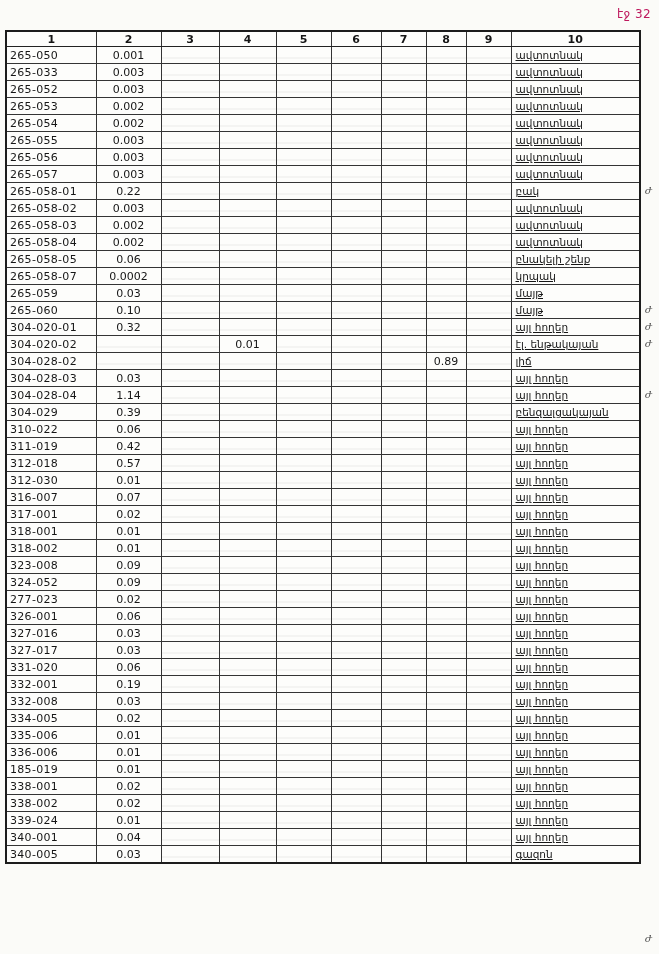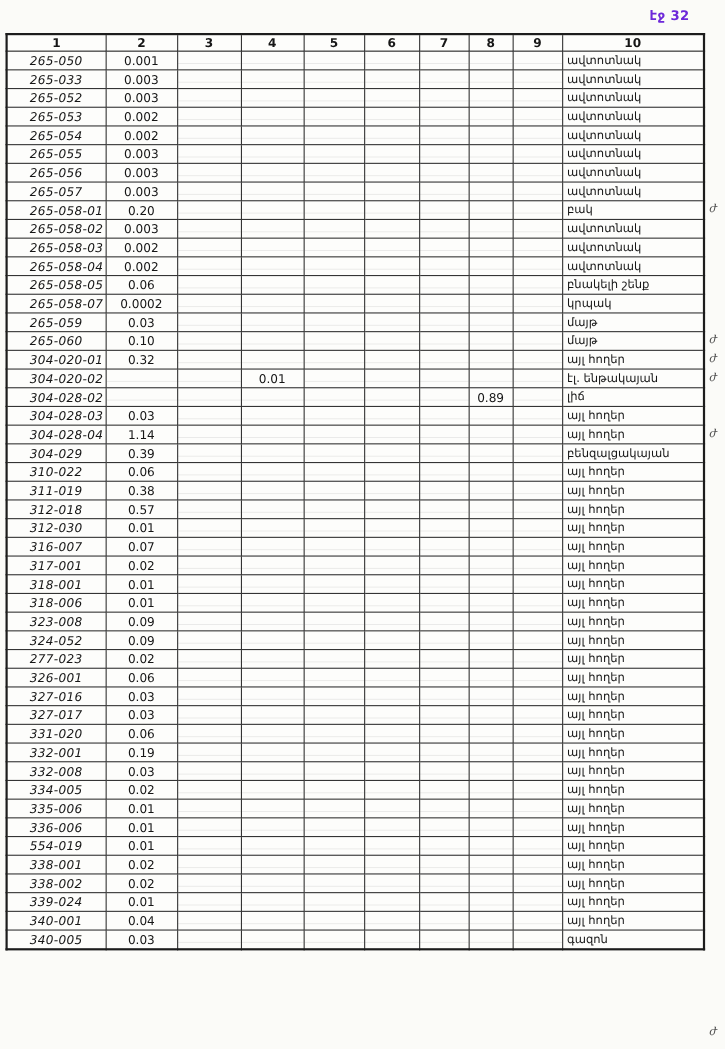--- a/index.html
+++ b/index.html
@@ -5,45 +5,45 @@
   html,body{margin:0;padding:0;}
   body{
     width:659px;height:954px;
     background:#fbfbf8;
     font-family:"DejaVu Sans","Liberation Sans",sans-serif;
     color:#161616;
     position:relative;
     overflow:hidden;
   }
   .page-label{
-    position:absolute;top:7px;right:32px;
-    font-size:12px;font-weight:bold;letter-spacing:.4px;color:#6d28d9;
+    position:absolute;top:7px;right:8px;
+    font-size:12px;font-weight:normal;letter-spacing:.4px;color:#be185d;
   }
   .table-wrap{
     position:absolute;top:30px;left:5px;width:652px;
   }
   table{
     border-collapse:collapse;table-layout:fixed;
     width:634px;
     border:2px solid #1c1c1c;
     background:#fdfdfb;
   }
   th,td{
     border:1px solid #343434;
     overflow:hidden;white-space:nowrap;
     padding:0 2px;
   }
   thead th{
     height:14px;font-size:11px;font-weight:bold;text-align:center;
     border-bottom:1px solid #222;
   }
   tbody td{height:16px;font-size:11px;vertical-align:middle;}
-  td.c1{text-align:left;padding-left:20px;letter-spacing:.3px;font-style:italic;}
+  td.c1{text-align:left;padding-left:3px;letter-spacing:.3px;}
   td.c2,td.c3,td.c4,td.c5,td.c6,td.c7,td.c8,td.c9{text-align:center;}
-  td.c10{text-align:left;padding-left:4px;font-size:10.5px;}
+  td.c10{text-align:left;padding-left:4px;font-size:10.5px;text-decoration:underline;}
   td.empty{
     background-image:linear-gradient(to bottom,
       transparent 10px, rgba(70,70,70,.10) 10px,
       rgba(70,70,70,.10) 11px, transparent 11px);
   }
   .margin-note{
     position:absolute;left:640px;
     font-size:10px;font-style:italic;color:#4a4a4a;
     font-family:"DejaVu Serif","Liberation Serif",serif;
   }
@@ -173,21 +173,21 @@
           <td class="c4 empty"></td>
           <td class="c5 empty"></td>
           <td class="c6 empty"></td>
           <td class="c7 empty"></td>
           <td class="c8 empty"></td>
           <td class="c9 empty"></td>
           <td class="c10">ավտոտնակ</td>
         </tr>
         <tr>
           <td class="c1">265-058-01</td>
-          <td class="c2">0.20</td>
+          <td class="c2">0.22</td>
           <td class="c3 empty"></td>
           <td class="c4 empty"></td>
           <td class="c5 empty"></td>
           <td class="c6 empty"></td>
           <td class="c7 empty"></td>
           <td class="c8 empty"></td>
           <td class="c9 empty"></td>
           <td class="c10">բակ</td>
         </tr>
         <tr>
@@ -353,21 +353,21 @@
           <td class="c4 empty"></td>
           <td class="c5 empty"></td>
           <td class="c6 empty"></td>
           <td class="c7 empty"></td>
           <td class="c8 empty"></td>
           <td class="c9 empty"></td>
           <td class="c10">այլ հողեր</td>
         </tr>
         <tr>
           <td class="c1">311-019</td>
-          <td class="c2">0.38</td>
+          <td class="c2">0.42</td>
           <td class="c3 empty"></td>
           <td class="c4 empty"></td>
           <td class="c5 empty"></td>
           <td class="c6 empty"></td>
           <td class="c7 empty"></td>
           <td class="c8 empty"></td>
           <td class="c9 empty"></td>
           <td class="c10">այլ հողեր</td>
         </tr>
         <tr>
@@ -424,21 +424,21 @@
           <td class="c3 empty"></td>
           <td class="c4 empty"></td>
           <td class="c5 empty"></td>
           <td class="c6 empty"></td>
           <td class="c7 empty"></td>
           <td class="c8 empty"></td>
           <td class="c9 empty"></td>
           <td class="c10">այլ հողեր</td>
         </tr>
         <tr>
-          <td class="c1">318-006</td>
+          <td class="c1">318-002</td>
           <td class="c2">0.01</td>
           <td class="c3 empty"></td>
           <td class="c4 empty"></td>
           <td class="c5 empty"></td>
           <td class="c6 empty"></td>
           <td class="c7 empty"></td>
           <td class="c8 empty"></td>
           <td class="c9 empty"></td>
           <td class="c10">այլ հողեր</td>
         </tr>
@@ -580,21 +580,21 @@
           <td class="c3 empty"></td>
           <td class="c4 empty"></td>
           <td class="c5 empty"></td>
           <td class="c6 empty"></td>
           <td class="c7 empty"></td>
           <td class="c8 empty"></td>
           <td class="c9 empty"></td>
           <td class="c10">այլ հողեր</td>
         </tr>
         <tr>
-          <td class="c1">554-019</td>
+          <td class="c1">185-019</td>
           <td class="c2">0.01</td>
           <td class="c3 empty"></td>
           <td class="c4 empty"></td>
           <td class="c5 empty"></td>
           <td class="c6 empty"></td>
           <td class="c7 empty"></td>
           <td class="c8 empty"></td>
           <td class="c9 empty"></td>
           <td class="c10">այլ հողեր</td>
         </tr>

